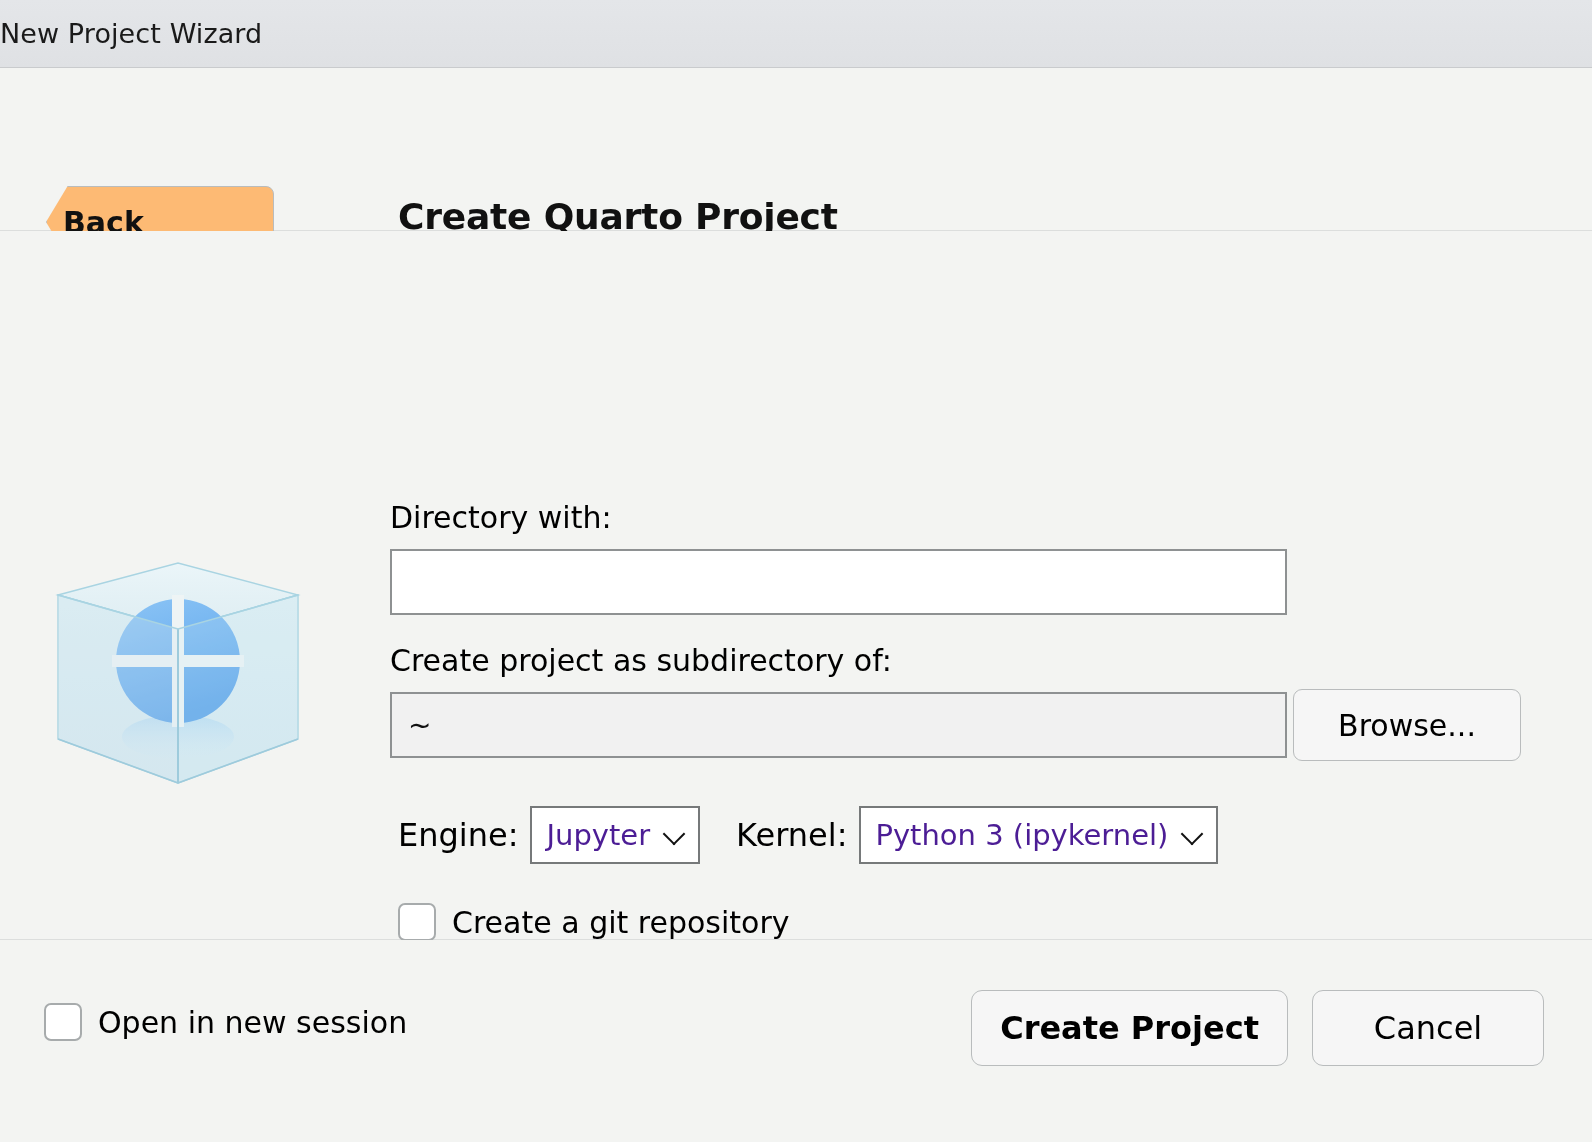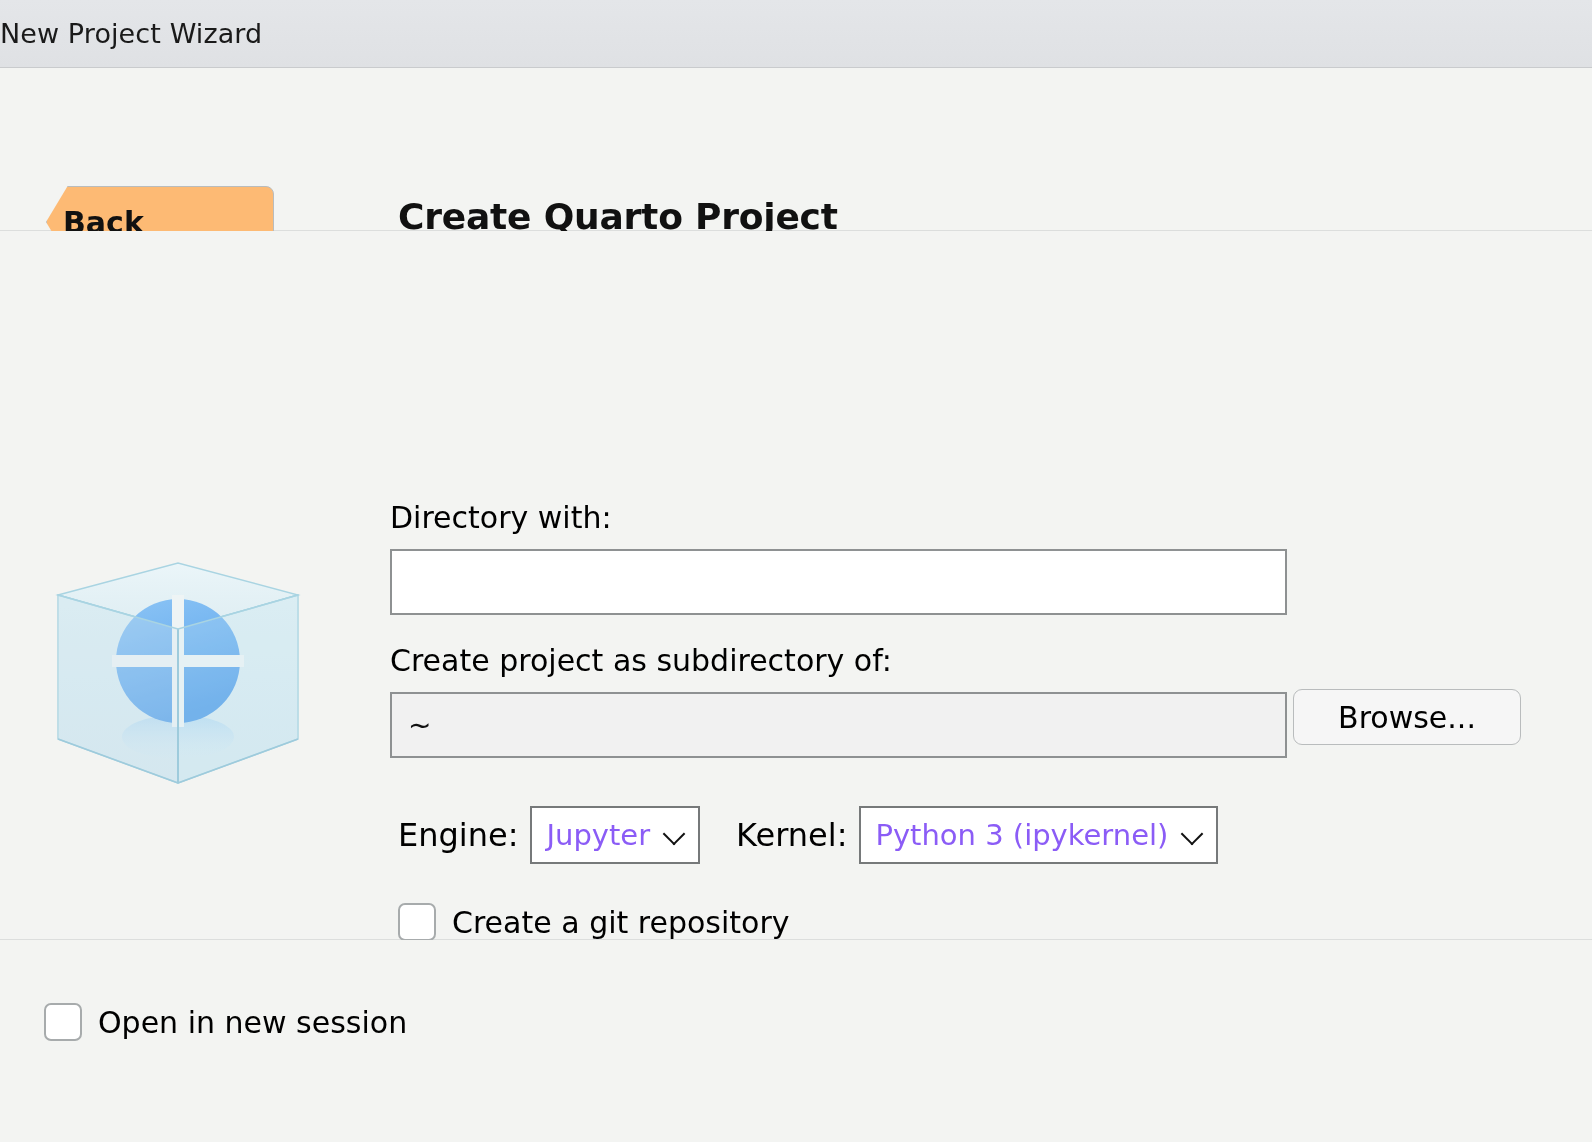--- a/index.html
+++ b/index.html
@@ -123,21 +123,21 @@
     font-size: 28px;
     padding: 0 16px;
     color: #111;
     outline: none;
   }
   .browse-button {
     position: absolute;
     left: 903px;
     top: 458px;
     width: 228px;
-    height: 56px;
+    height: 72px;
     background: #f6f6f6;
     border: 1px solid #b9bcbd;
     border-radius: 9px;
     font-family: "DejaVu Sans", "Liberation Sans", sans-serif;
     font-size: 30px;
     color: #000;
     cursor: pointer;
   }
 
   
@@ -158,21 +158,21 @@
     justify-content: space-between;
     background: #ffffff;
     border: 2px solid #76797a;
     height: 58px;
     padding: 0 12px 0 14px;
     margin-left: 12px;
     cursor: pointer;
   }
   .select-value {
     font-size: 29px;
-    color: #8b5cf6;
+    color: #4c1d95;
     white-space: nowrap;
   }
   .chev {
     margin-left: 14px;
     width: 22px;
     height: 22px;
     display: inline-block;
     position: relative;
     flex: none;
   }
@@ -394,13 +394,17 @@
     </div>
 
   </div>
 </div>
 
 <div class="footer">
   <div class="footer-left">
     <span class="cb"></span>
     <span class="cb-label">Open in new session</span>
   </div>
+  <div class="footer-right">
+    <button class="action-button primary">Create Project</button>
+    <button class="action-button secondary">Cancel</button>
+  </div>
 </div>
 
 </body></html>

